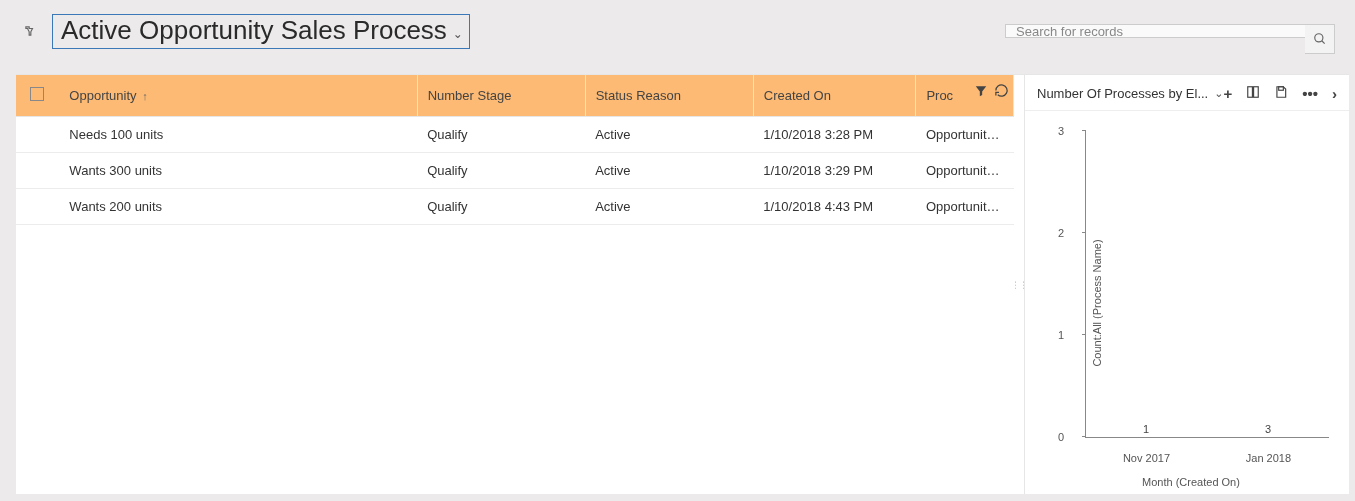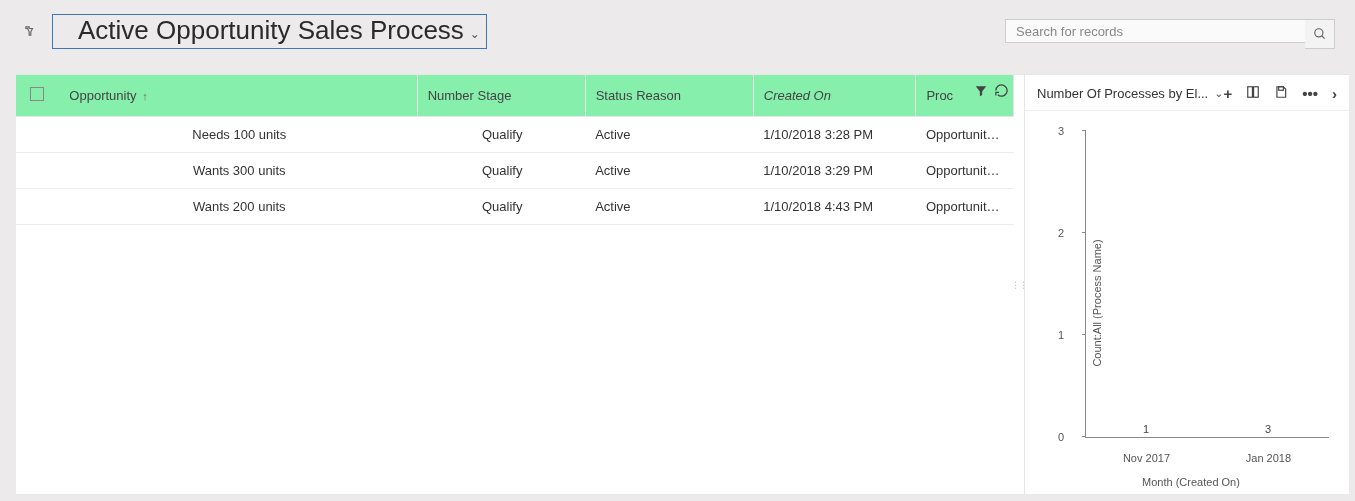--- a/index.html
+++ b/index.html
@@ -26,38 +26,38 @@
     color: #666;
     cursor: pointer;
     font-size: 16px;
     transform: rotate(-45deg);
   }
   .view-title {
     font-size: 26px;
     font-weight: 300;
     color: #2a2a2a;
     border: 1px solid #3b78b8;
-    padding: 0 22px 2px 25px;
+    padding: 0 22px 2px 8px;
     position: relative;
     cursor: pointer;
   }
   .view-title .caret {
     position: absolute;
     right: 6px;
     top: 12px;
     font-size: 12px;
     color: #555;
   }
   .search-wrap {
     margin-left: auto;
     position: relative;
   }
   .search-input {
     width: 330px;
-    height: 24px;
+    height: 14px;
     border: 1px solid #ccc;
     background: #fafafa;
     font-size: 13px;
     padding: 0 34px 0 10px;
     color: #555;
     font-family: inherit;
   }
   .search-input::placeholder { color: #888; }
   .search-btn {
     position: absolute;
@@ -89,47 +89,47 @@
     table-layout: fixed;
   }
   .grid th {
     text-align: left;
     font-weight: 400;
     color: #444;
     font-size: 13px;
     padding: 12px 8px 12px 10px;
     border-right: 1px solid #e6e6e6;
     border-bottom: 1px solid #e6e6e6;
-    background: #86efac;
+    background: #fdba74;
     white-space: nowrap;
     overflow: hidden;
     position: relative;
   }
   .grid th.chk { width: 40px; border-right:none; padding-left:14px;}
   .grid th .sort-arrow { font-size: 11px; margin-left: 2px; color:#666;}
   .grid td {
     padding: 10px 8px 10px 10px;
     border-bottom: 1px solid #ececec;
     font-size: 13px;
     color: #333;
     white-space: nowrap;
     overflow: hidden;
     text-overflow: ellipsis;
   }
   .grid td.chk { padding-left:14px;}
-  .link { color: #1160b7; cursor: pointer; text-align: center; }
+  .link { color: #1160b7; cursor: pointer; }
   .grid .checkbox {
     width: 14px; height: 14px;
     border: 1px solid #888;
     display: inline-block;
   }
   .col-opp { width: 330px;}
   .col-stage { width: 155px;}
   .col-status { width: 155px;}
-  .col-created { width: 150px; font-style: italic;}
+  .col-created { width: 150px;}
   .col-proc { width: 90px;}
   .th-tools {
     position:absolute; right:4px; top:8px;
     display:flex; gap:6px; align-items:center;
   }
   .th-tools span { cursor:pointer; color:#444; font-size:15px;}
   .drag-handle {
     width: 10px;
     display:flex; flex-direction:column; align-items:center; justify-content:center;
     cursor: col-resize;

